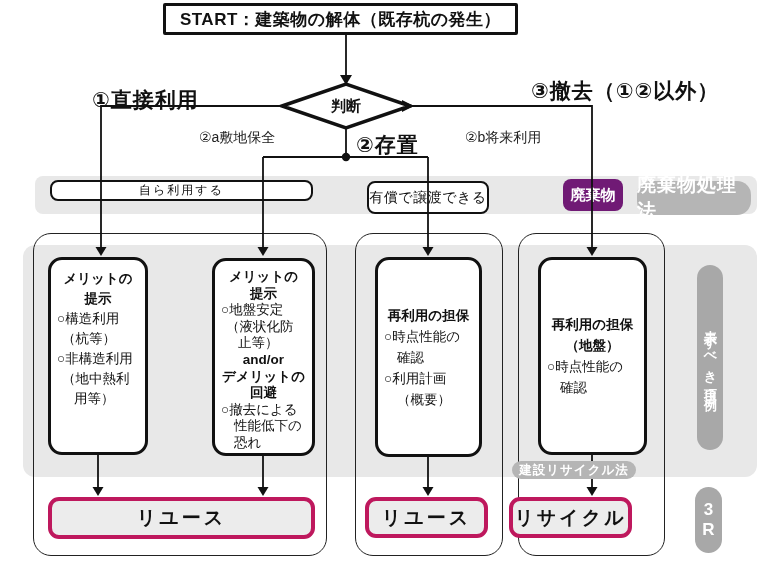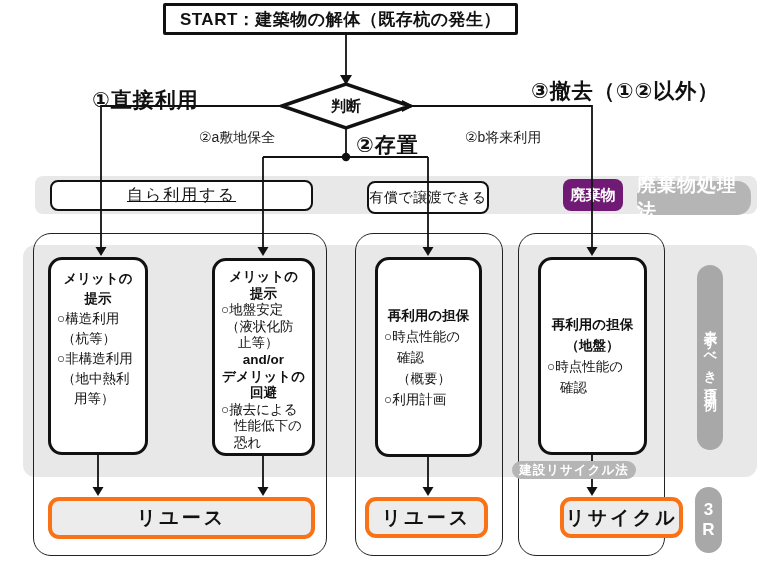--- a/index.html
+++ b/index.html
@@ -21,21 +21,21 @@
   .decision-label{
     left:319px;top:97px;width:54px;text-align:center;font-size:15px;
     font-weight:bold;z-index:6;
   }
   
   .band{left:35px;top:176px;width:722px;height:38px;background:#e8e8e8;border-radius:8px;z-index:1;}
   .band-box{
     background:#fff;border:2.5px solid #111;border-radius:8px;display:flex;
     align-items:center;justify-content:center;z-index:2;
   }
-  .box-self-use{left:50px;top:180px;width:263px;height:31px;font-size:16px;letter-spacing:2px;text-decoration:underline;}
+  .box-self-use{left:50px;top:180px;width:263px;height:21px;font-size:12px;letter-spacing:2px;}
   .box-transfer{left:367px;top:181px;width:122px;height:33px;font-size:14px;border-width:2px;letter-spacing:0.5px;}
   .box-waste{
     left:563px;top:179px;width:60px;height:32px;background:#701a75;color:#fff;
     border-radius:8px;display:flex;align-items:center;justify-content:center;
     font-size:15px;font-weight:bold;z-index:2;
   }
   .pill{
     background:#b5b5b5;color:#fff;border-radius:14px;display:flex;align-items:center;
     justify-content:center;font-weight:bold;z-index:6;
   }
@@ -57,27 +57,27 @@
   .detail-3{left:375px;top:257px;width:107px;height:200px;line-height:21px;display:flex;flex-direction:column;justify-content:center;}
   .detail-4{left:538px;top:257px;width:109px;height:198px;line-height:21px;display:flex;flex-direction:column;justify-content:center;}
   .detail-box .ln{white-space:nowrap;}
   .detail-box .hd{font-weight:bold;text-align:center;}
   .detail-box .p0{padding-left:1px;}
   .detail-box .p1{padding-left:6px;}
   .detail-box .p2{padding-left:14px;}
   .detail-box .p3{padding-left:18px;}
   
   .result-box{
-    background:#ececec;border:4px solid #f97316;border-radius:11px;display:flex;
+    background:#ececec;border:4px solid #be185d;border-radius:11px;display:flex;
     align-items:center;justify-content:center;font-size:19px;font-weight:bold;
     letter-spacing:3px;z-index:2;
   }
   .result-1{left:48px;top:497px;width:267px;height:42px;}
   .result-2{left:365px;top:497px;width:123px;height:41px;}
-  .result-3{left:560px;top:497px;width:123px;height:41px;}
+  .result-3{left:509px;top:497px;width:123px;height:41px;}
   .pill-recycle-law{left:512px;top:461px;width:124px;height:18px;font-size:12.5px;letter-spacing:1px;text-align:center;}
   
   .side-pill{
     left:697px;top:265px;width:26px;height:185px;background:#a8a8a8;color:#fff;
     border-radius:14px;display:flex;align-items:center;justify-content:center;
     writing-mode:vertical-rl;text-orientation:mixed;font-size:13px;font-weight:bold;
     letter-spacing:3px;z-index:2;
   }
   .three-r-pill{
     left:695px;top:487px;width:27px;height:66px;background:#a8a8a8;color:#fff;
@@ -130,22 +130,22 @@
     <div class="ln hd">デメリットの</div>
     <div class="ln hd">回避</div>
     <div class="ln p0">○撤去による</div>
     <div class="ln p2">性能低下の</div>
     <div class="ln p2">恐れ</div>
   </div>
 <div class="abs detail-box detail-3">
     <div class="ln hd">再利用の担保</div>
     <div class="ln p0">○時点性能の</div>
     <div class="ln p2">確認</div>
+    <div class="ln p0">○利用計画</div>
     <div class="ln p2">（概要）</div>
-    <div class="ln p0">○利用計画</div>
   </div>
 <div class="abs detail-box detail-4">
     <div class="ln hd">再利用の担保</div>
     <div class="ln hd">（地盤）</div>
     <div class="ln p0">○時点性能の</div>
     <div class="ln p2">確認</div>
   </div>
 
 <div class="abs result-box result-1">リユース</div>
 <div class="abs result-box result-2">リユース</div>

